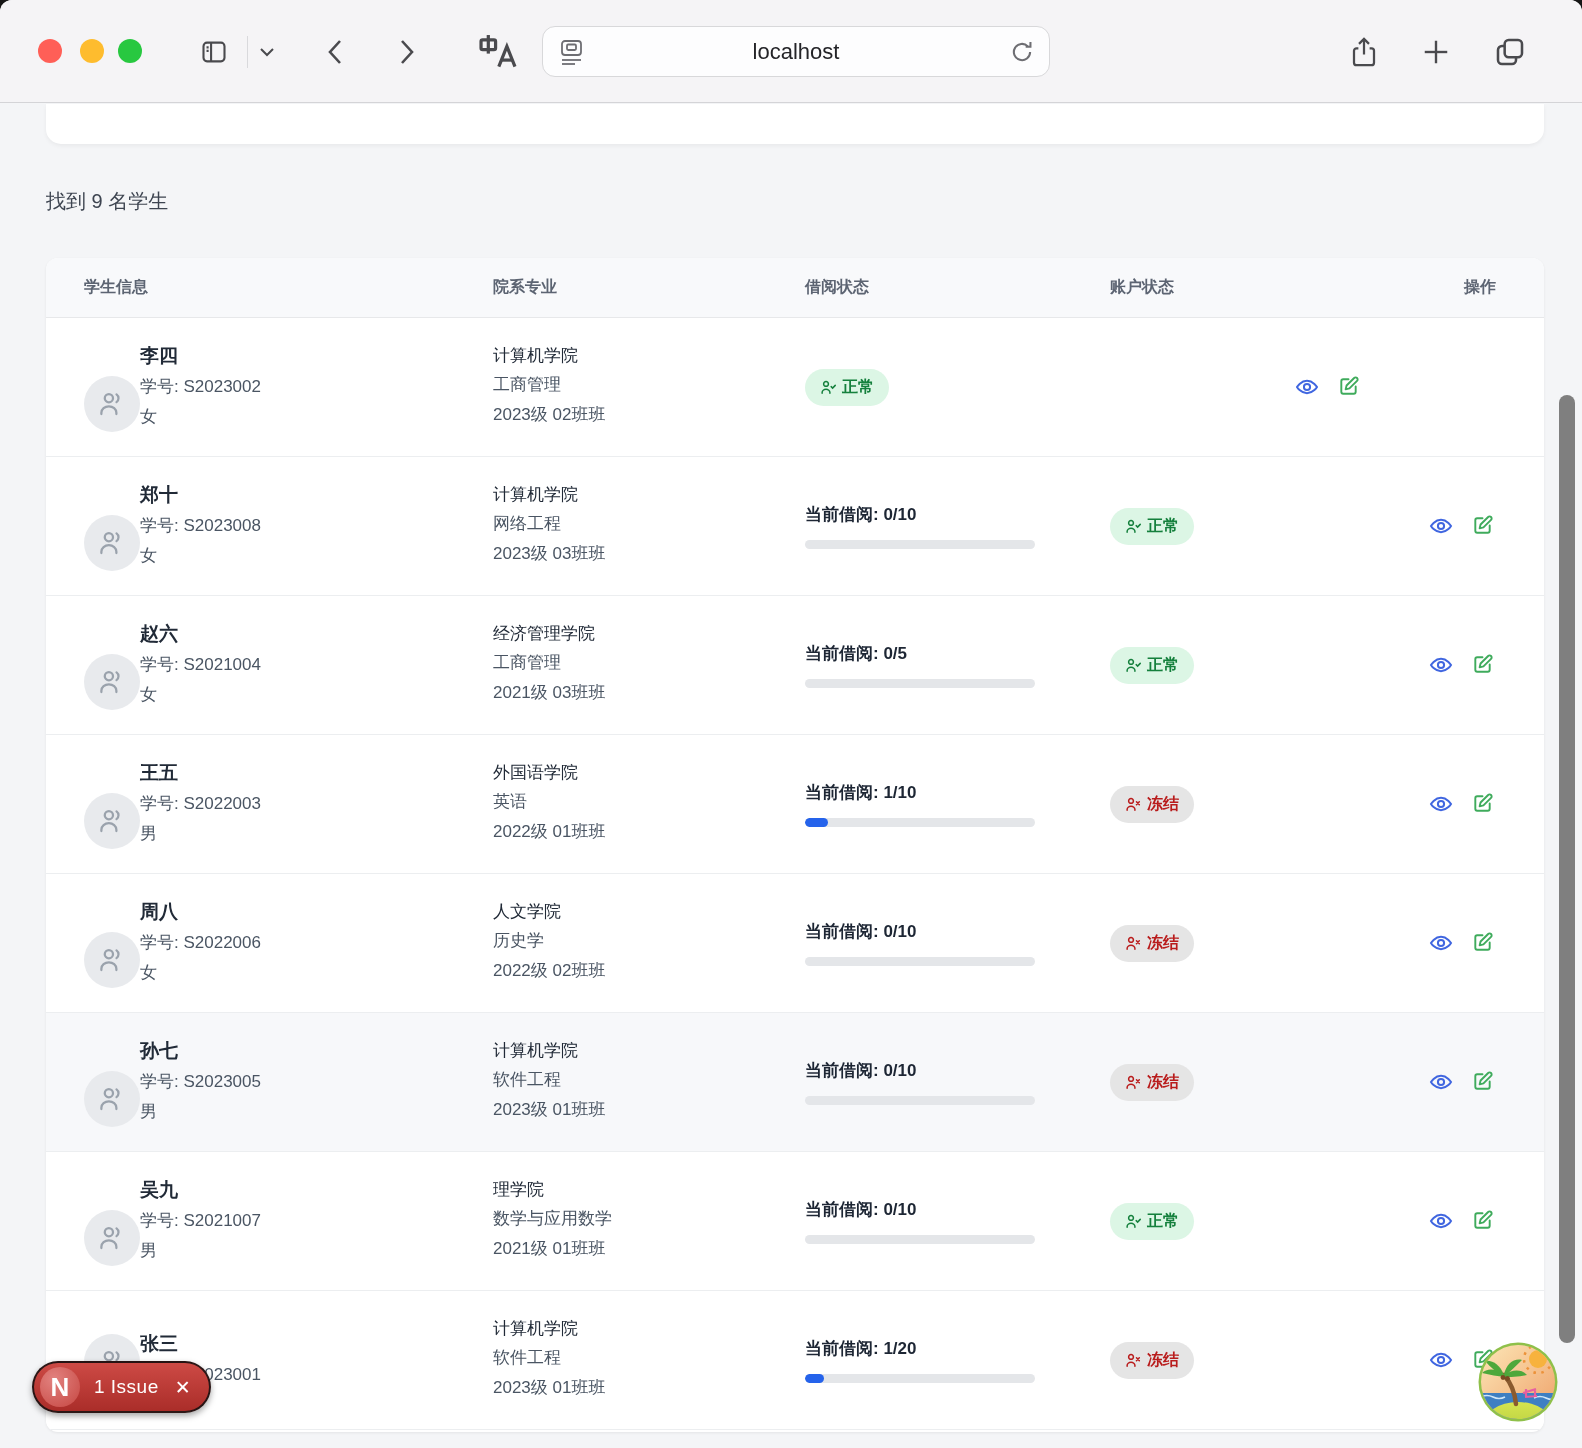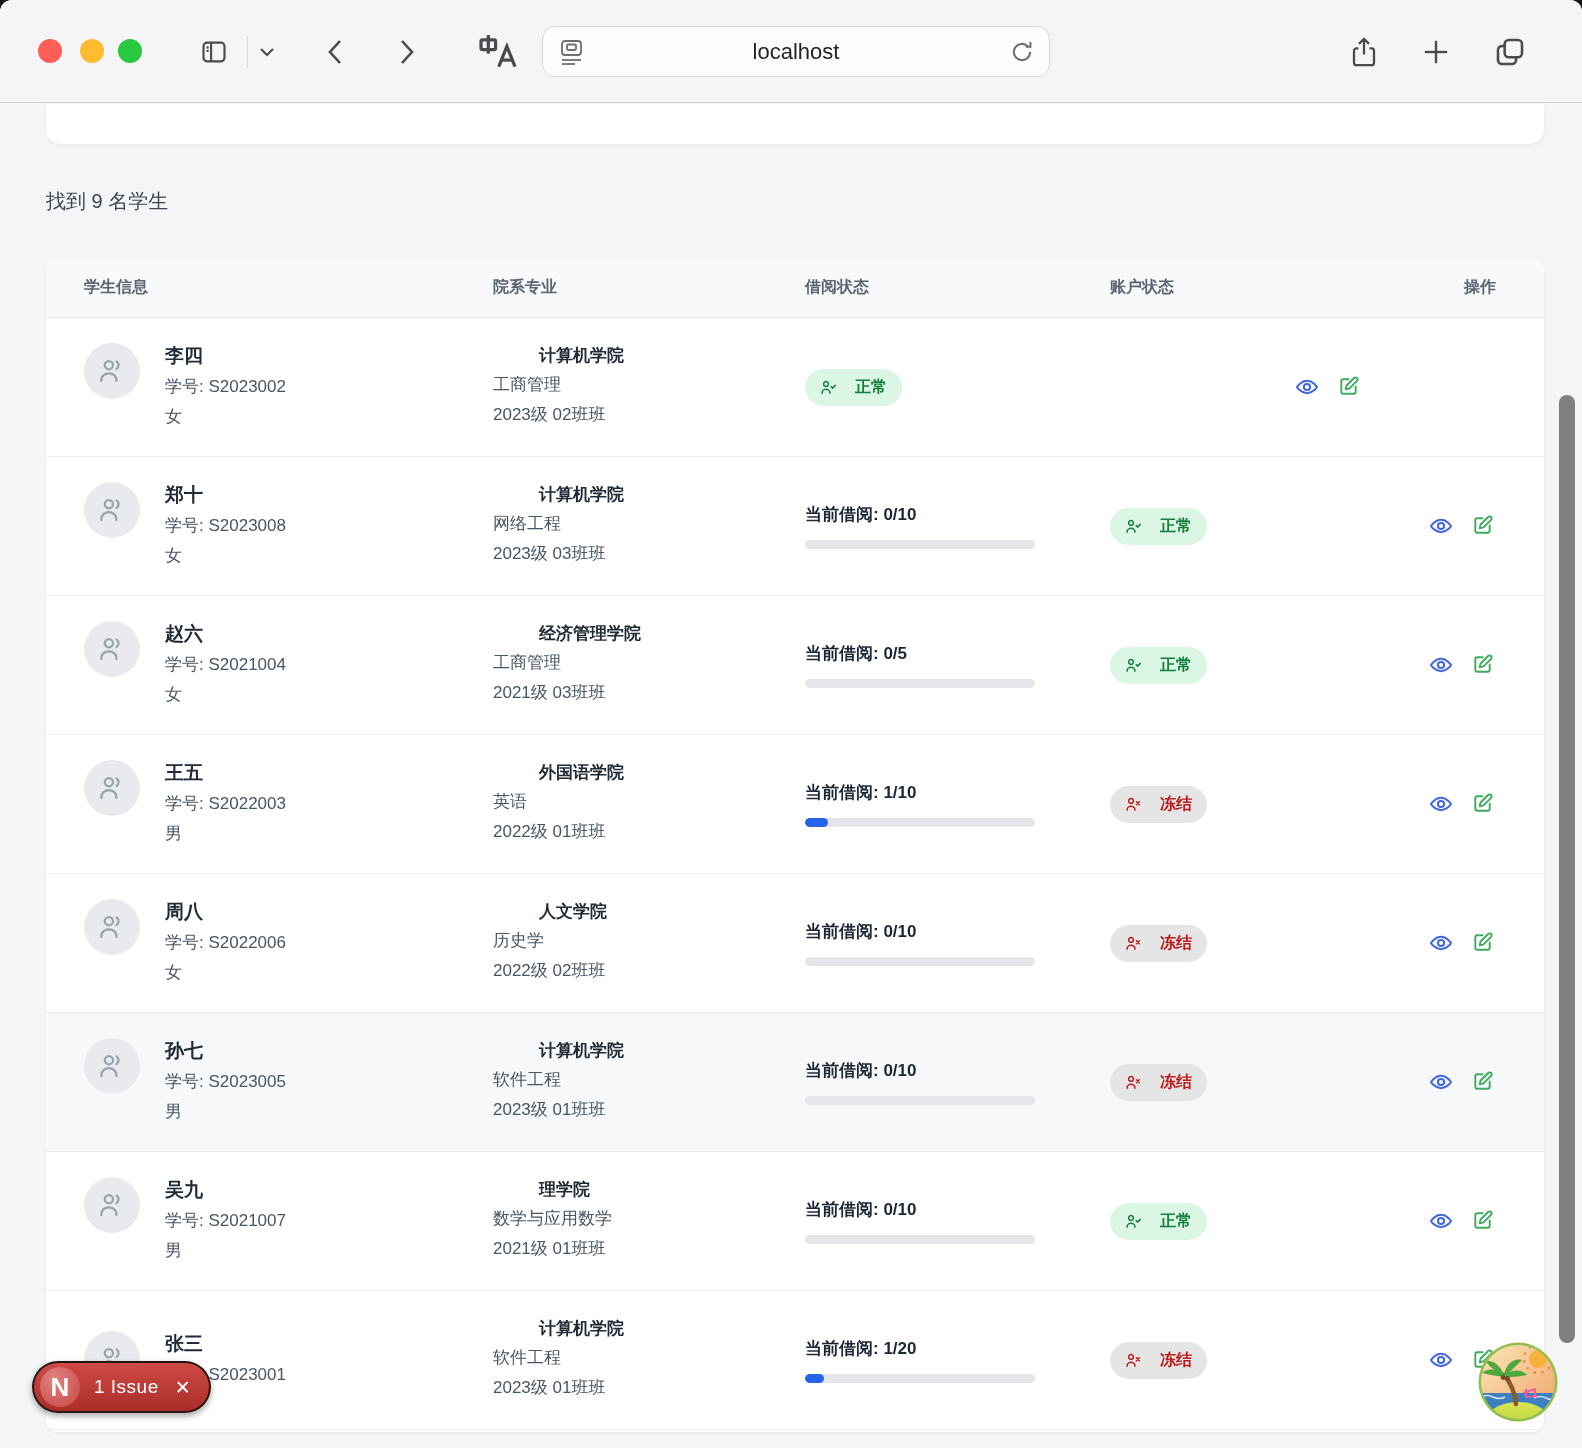--- a/index.html
+++ b/index.html
@@ -31,29 +31,29 @@
 
   .table-card { position:absolute; left:46px; top:154px; width:1498px; height:1174px; background:#fff;
     border-radius:12px; box-shadow:0 1px 3px rgba(0,0,0,.07); overflow:hidden; }
   .cols { display:grid; grid-template-columns:447px 312px 305px 300px 1fr; align-items:center; }
   .thead { height:60px; background:#f8f9fb; border-bottom:1px solid #e7e8ea;
     font-size:16px; font-weight:700; color:#5c6472; }
   .thead .c1 { padding-left:38px; }
   .thead .c5 { text-align:right; padding-right:48px; }
   .row { height:139px; border-bottom:1px solid #eceef0; background:#fff; }
   .row.hover { background:#f7f8fa; }
-  .cell-info { display:flex; align-items:flex-start; gap:25px; padding-left:38px; }
+  .cell-info { display:flex; align-items:flex-end; padding-left:38px; }
   .avatar { width:56px; height:56px; border-radius:50%; background:#e8eaed; display:flex; align-items:center; justify-content:center; flex:none; }
   .name { font-size:19px; font-weight:700; color:#212a37; margin-bottom:3px; }
   .sub { font-size:17px; color:#4a5563; line-height:30px; }
-  .dept { font-size:17px; font-weight:700; color:#212a37; margin-bottom:3px;margin-left:46px; }
+  .dept { font-size:17px; font-weight:400; color:#212a37; margin-bottom:3px; }
   .borrow-text { font-size:17px; font-weight:700; color:#1d2634; }
   .progress { width:230px; height:9px; border-radius:5px; background:#e4e6e9; margin-top:14px; overflow:hidden; }
   .progress .fill { height:100%; border-radius:5px; background:#2563eb; }
-  .badge { display:inline-flex; align-items:center; gap:18px; padding:8px 15px; border-radius:999px;
+  .badge { display:inline-flex; align-items:center; gap:5px; padding:8px 15px; border-radius:999px;
     font-size:16px; font-weight:700; }
   .badge svg { display:none; }
   .badge-normal { background:#dcf6e5; color:#15803d; }
   .badge-normal .ic-check { display:block; }
   .badge-frozen { background:#e5e5e5; color:#b91c1c; }
   .badge-frozen .ic-x { display:block; }
   .cell-actions { display:flex; justify-content:flex-end; gap:17px; padding-right:50px; }
   .act { width:24px; height:24px; cursor:pointer; background:none; border:none; padding:0; }
 
   

